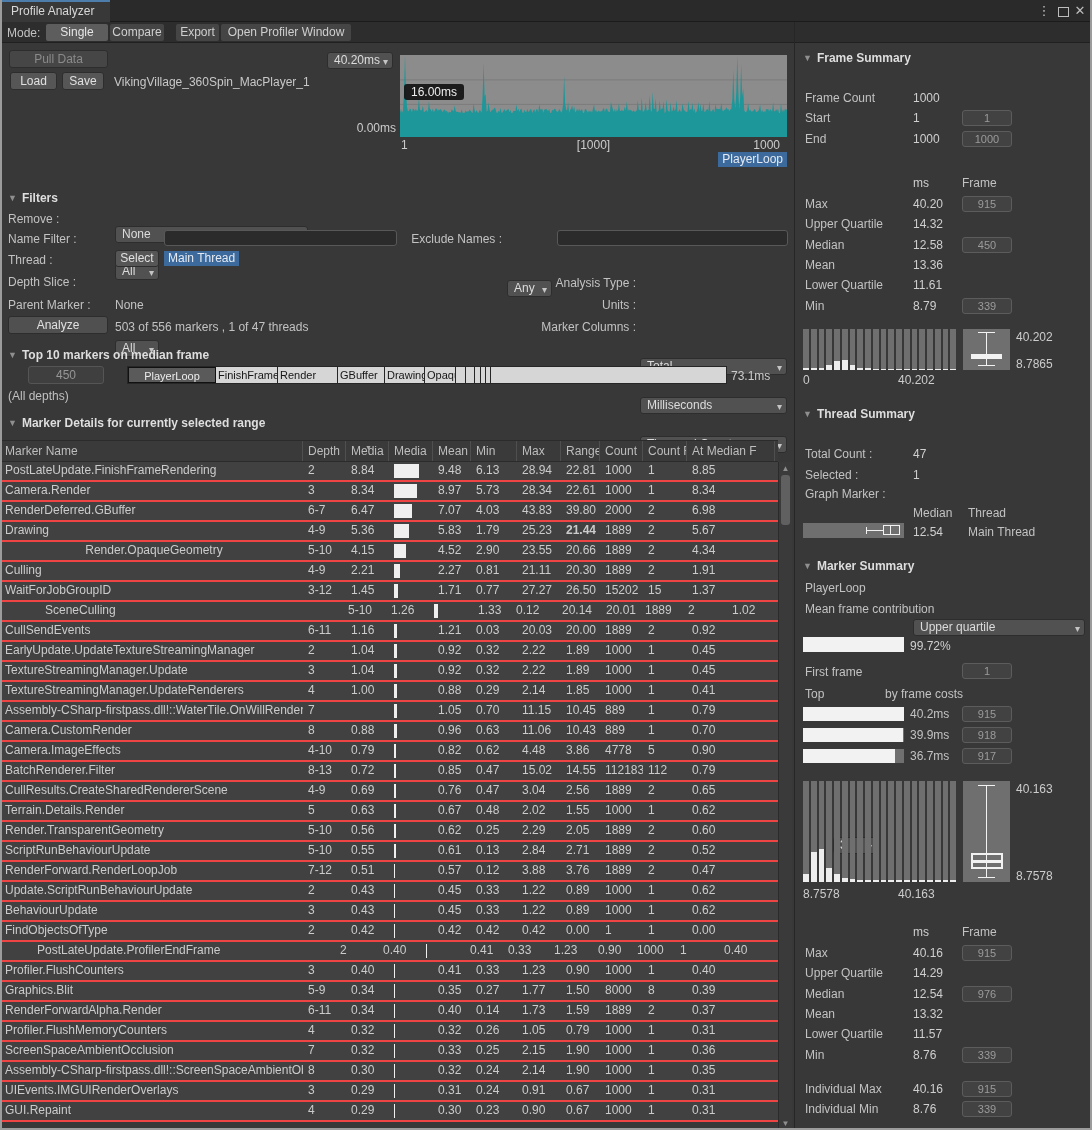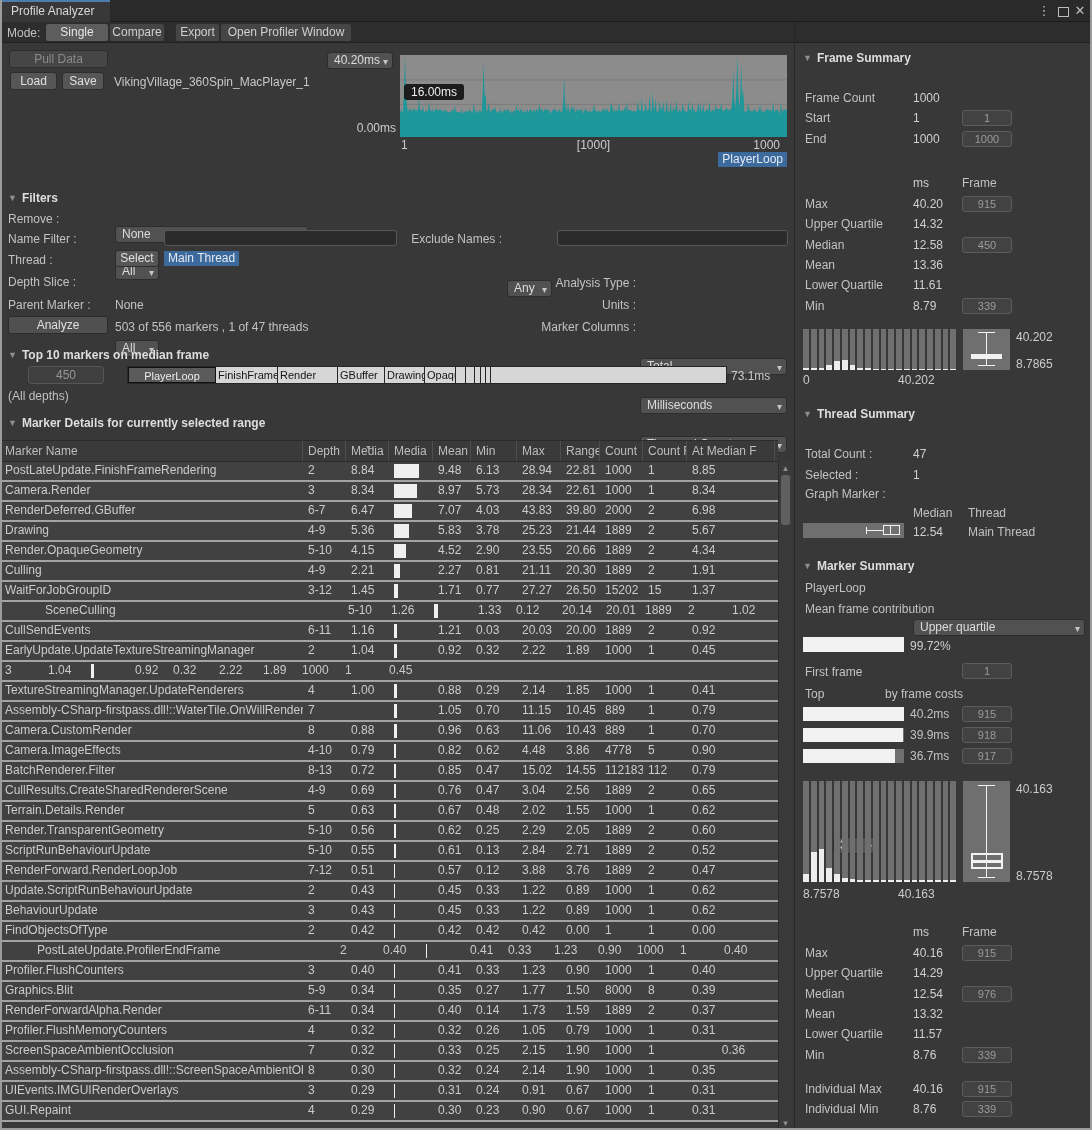--- a/index.html
+++ b/index.html
@@ -38,21 +38,21 @@
   .seg{height:100%;background:#d6d6d6;border-right:1px solid #262626;box-sizing:border-box;color:#161616;
        font-size:11px;line-height:16px;padding-left:2px;overflow:hidden;white-space:nowrap}
   .seg-sel{background:#5a5a5a;color:#ececec;border:1px solid #111;text-align:center;padding-left:0}
   .seg-rest{flex:1;border-right:none}
   
   .thdr{position:absolute;left:0;top:440px;width:778px;height:22px;background:#3a3a3a;border-top:1px solid #2b2b2b;border-bottom:1px solid #2b2b2b;display:flex;box-sizing:border-box}
   .hcell{box-sizing:border-box;border-right:1px solid #4f4f4f;color:#bdbdbd;line-height:20px;padding-left:5px;
          position:relative;overflow:hidden;white-space:nowrap;flex-shrink:0}
   .hcell.sorted::after{content:"▼";position:absolute;top:-3px;left:45%;font-size:7px;color:#a9a9a9}
   .tbody{position:absolute;left:0;top:462px;width:778px;height:668px;overflow:hidden}
-  .trow{display:flex;height:20px;box-sizing:border-box;background:#414141;border-bottom:2px solid #a3a3a3}
+  .trow{display:flex;height:20px;box-sizing:border-box;background:#414141;border-bottom:2px solid #ef4444}
   .tcell{box-sizing:border-box;padding-left:5px;overflow:hidden;white-space:nowrap;line-height:17px;color:#cbcbcb;flex-shrink:0}
   .mfill{height:14px;margin-top:2px;background:#efefef}
   .sbar{position:absolute;left:778px;top:462px;width:14px;height:668px;background:#3a3a3a;border-left:1px solid #2b2b2b;box-sizing:border-box}
   .sthumb{position:absolute;left:2px;top:13px;width:9px;height:50px;background:#606060;border-radius:3px}
   .sarrow{position:absolute;left:0;width:13px;text-align:center;font-size:8px;color:#8f8f8f}
   
   .vsep{position:absolute;left:794px;top:22px;width:1px;height:1108px;background:#262626}
   .srow{display:flex;height:20.3px;align-items:center}
   .sl{width:108px;color:#c2c2c2;white-space:nowrap;overflow:hidden}
   .sv{width:49px;color:#cfcfcf;white-space:nowrap}
@@ -217,29 +217,29 @@
       <div class="tcell" style="width: 88px;">6.98</div>
     </div>
     <div class="trow">
       <div class="tcell" style="width: 303px;">Drawing</div>
       <div class="tcell" style="width: 43px;">4-9</div>
       <div class="tcell" style="width: 43px;">5.36</div>
       <div class="tcell" style="width: 44px;">
         <div class="mfill" style="width: 15px;"></div>
       </div>
       <div class="tcell" style="width: 38px;">5.83</div>
-      <div class="tcell" style="width: 46px;">3.78</div>
+      <div class="tcell" style="width: 46px;">1.79</div>
       <div class="tcell" style="width: 44px;">25.23</div>
-      <div class="tcell" style="width: 39px;">21.44</div>
+      <div class="tcell" style="width: 39px; font-weight: bold;">21.44</div>
       <div class="tcell" style="width: 43px;">1889</div>
       <div class="tcell" style="width: 44px;">2</div>
       <div class="tcell" style="width: 88px;">5.67</div>
     </div>
     <div class="trow">
-      <div class="tcell" style="width: 303px;">Render.OpaqueGeometry</div>
+      <div class="tcell" style="width: 303px; text-align: center;">Render.OpaqueGeometry</div>
       <div class="tcell" style="width: 43px;">5-10</div>
       <div class="tcell" style="width: 43px;">4.15</div>
       <div class="tcell" style="width: 44px;">
         <div class="mfill" style="width: 11.6px;"></div>
       </div>
       <div class="tcell" style="width: 38px;">4.52</div>
       <div class="tcell" style="width: 46px;">2.90</div>
       <div class="tcell" style="width: 44px;">23.55</div>
       <div class="tcell" style="width: 39px;">20.66</div>
       <div class="tcell" style="width: 43px;">1889</div>
@@ -315,20 +315,21 @@
       </div>
       <div class="tcell" style="width: 38px;">0.92</div>
       <div class="tcell" style="width: 46px;">0.32</div>
       <div class="tcell" style="width: 44px;">2.22</div>
       <div class="tcell" style="width: 39px;">1.89</div>
       <div class="tcell" style="width: 43px;">1000</div>
       <div class="tcell" style="width: 44px;">1</div>
       <div class="tcell" style="width: 88px;">0.45</div>
     </div>
     <div class="trow">
+      <div class="tcell" style="width: 303px;">TextureStreamingManager.Update</div>
       <div class="tcell" style="width: 43px;">3</div>
       <div class="tcell" style="width: 43px;">1.04</div>
       <div class="tcell" style="width: 44px;">
         <div class="mfill" style="width: 2.9px;"></div>
       </div>
       <div class="tcell" style="width: 38px;">0.92</div>
       <div class="tcell" style="width: 46px;">0.32</div>
       <div class="tcell" style="width: 44px;">2.22</div>
       <div class="tcell" style="width: 39px;">1.89</div>
       <div class="tcell" style="width: 43px;">1000</div>
@@ -611,21 +612,21 @@
       <div class="tcell" style="width: 43px;">0.32</div>
       <div class="tcell" style="width: 44px;">
         <div class="mfill" style="width: 0.9px;"></div>
       </div>
       <div class="tcell" style="width: 38px;">0.33</div>
       <div class="tcell" style="width: 46px;">0.25</div>
       <div class="tcell" style="width: 44px;">2.15</div>
       <div class="tcell" style="width: 39px;">1.90</div>
       <div class="tcell" style="width: 43px;">1000</div>
       <div class="tcell" style="width: 44px;">1</div>
-      <div class="tcell" style="width: 88px; text-align: center;">0.36</div>
+      <div class="tcell" style="width: 88px;">0.36</div>
     </div>
     <div class="trow">
       <div class="tcell" style="width: 303px;">Assembly-CSharp-firstpass.dll!::ScreenSpaceAmbientObscurance</div>
       <div class="tcell" style="width: 43px;">8</div>
       <div class="tcell" style="width: 43px;">0.30</div>
       <div class="tcell" style="width: 44px;">
         <div class="mfill" style="width: 0.8px;"></div>
       </div>
       <div class="tcell" style="width: 38px;">0.32</div>
       <div class="tcell" style="width: 46px;">0.24</div>

